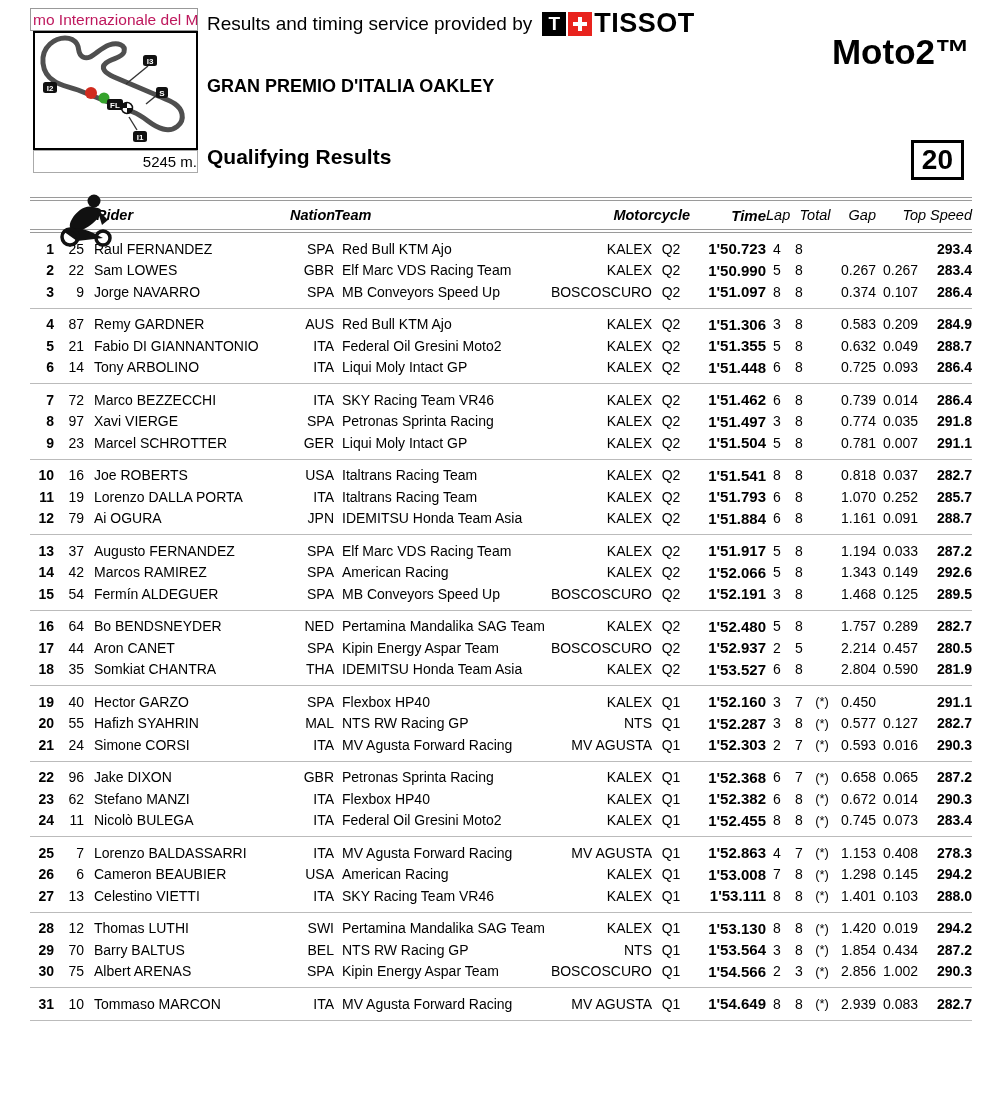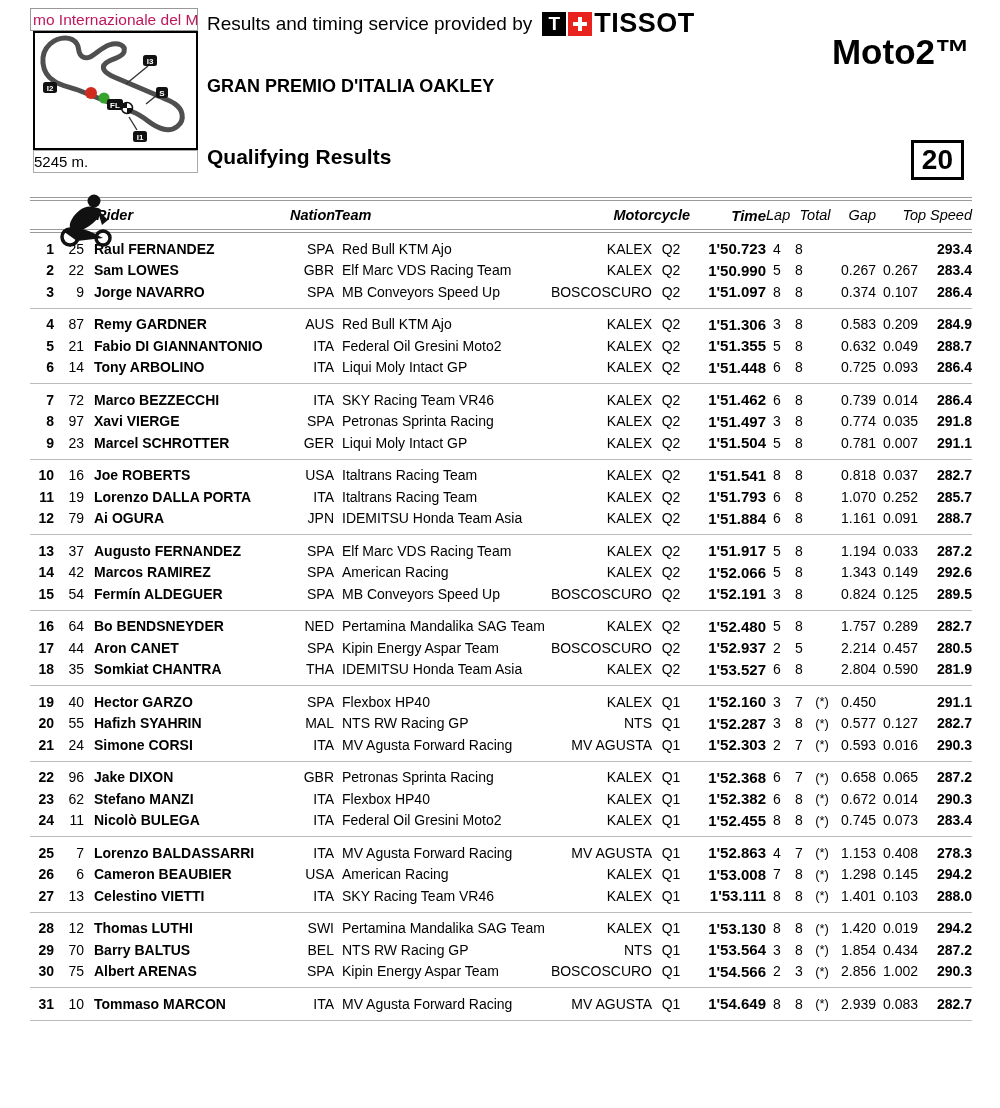--- a/index.html
+++ b/index.html
@@ -6,21 +6,21 @@
   body { background:#fff; font-family:"Liberation Sans", sans-serif; color:#000; }
   .page { position:relative; width:1000px; height:1108px; background:#fff; overflow:hidden; }
 
   
   .circuit-name-box { position:absolute; left:30px; top:8px; width:168px; height:23px;
     border:1px solid #999; overflow:hidden; white-space:nowrap; font-size:15.5px;
     line-height:21px; color:#be185d; padding-left:2px; }
   .track-map-box { position:absolute; left:33px; top:31px; width:165px; height:119px;
     border:2px solid #000; background:#fff; }
   .track-length-box { position:absolute; left:33px; top:150px; width:165px; height:23px;
-    border:1px solid #aaa; text-align:left; font-size:15px; line-height:21px; }
+    border:1px solid #aaa; text-align:right; font-size:15px; line-height:21px; }
   .provided-line { position:absolute; left:207px; top:8px; display:flex; align-items:center;
     gap:10px; font-size:19px; white-space:nowrap; }
   .tissot-logo { display:flex; align-items:center; gap:2px; }
   .tissot-t-box { width:24px; height:24px; background:#000; color:#fff; font-weight:bold;
     font-size:19px; text-align:center; line-height:24px; }
   .tissot-cross-box { width:24px; height:24px; background:#e8231d; position:relative; }
   .tissot-cross-box::before { content:""; position:absolute; left:5px; top:10px; width:14px; height:4px; background:#fff; }
   .tissot-cross-box::after  { content:""; position:absolute; left:10px; top:5px; width:4px; height:14px; background:#fff; }
   .tissot-name { font-weight:bold; font-size:27px; letter-spacing:.5px; margin-left:0; }
   .moto2-label { position:absolute; right:30px; top:32px; font-size:35px; font-weight:bold; }
@@ -44,21 +44,21 @@
   .h-lap    { width:30px; }
   .h-total  { width:38px; text-align:center; }
   .h-gap    { width:42px; text-align:right; }
   .h-speed  { width:96px; text-align:right; }
 
   .tgroup { border-bottom:1px solid #bbb; padding:5px 0; }
   .trow { display:flex; align-items:center; height:21.5px; font-size:14px; }
   .c { flex:0 0 auto; white-space:nowrap; overflow:hidden; }
   .c-pos     { width:24px; text-align:right; font-weight:bold; }
   .c-num     { width:30px; text-align:right; }
-  .c-name    { width:206px; padding-left:10px; font-weight:bold; }
+  .c-name    { width:206px; padding-left:10px; font-weight:normal; }
   .c-nation  { width:44px; text-align:right; }
   .c-team    { width:210px; padding-left:8px; }
   .c-bike    { width:108px; text-align:right; }
   .c-session { width:38px; text-align:center; }
   .c-time    { width:76px; text-align:right; font-weight:bold; font-size:15px; }
   .c-lap     { width:22px; text-align:center; }
   .c-total   { width:22px; text-align:center; }
   .c-star    { width:24px; text-align:center; font-size:13px; }
   .c-gap1    { width:42px; text-align:right; }
   .c-gap2    { width:42px; text-align:right; }
@@ -393,21 +393,21 @@
     <span class="c c-num">54</span>
     <span class="c c-name">Fermín ALDEGUER</span>
     <span class="c c-nation">SPA</span>
     <span class="c c-team">MB Conveyors Speed Up</span>
     <span class="c c-bike">BOSCOSCURO</span>
     <span class="c c-session">Q2</span>
     <span class="c c-time">1'52.191</span>
     <span class="c c-lap">3</span>
     <span class="c c-total">8</span>
     <span class="c c-star"></span>
-    <span class="c c-gap1">0.824</span>
+    <span class="c c-gap1">1.468</span>
     <span class="c c-gap2">0.125</span>
     <span class="c c-speed">289.5</span>
   </div>
         </div>
         <div class="tgroup">
           <div class="trow">
     <span class="c c-pos">16</span>
     <span class="c c-num">64</span>
     <span class="c c-name">Bo BENDSNEYDER</span>
     <span class="c c-nation">NED</span>

